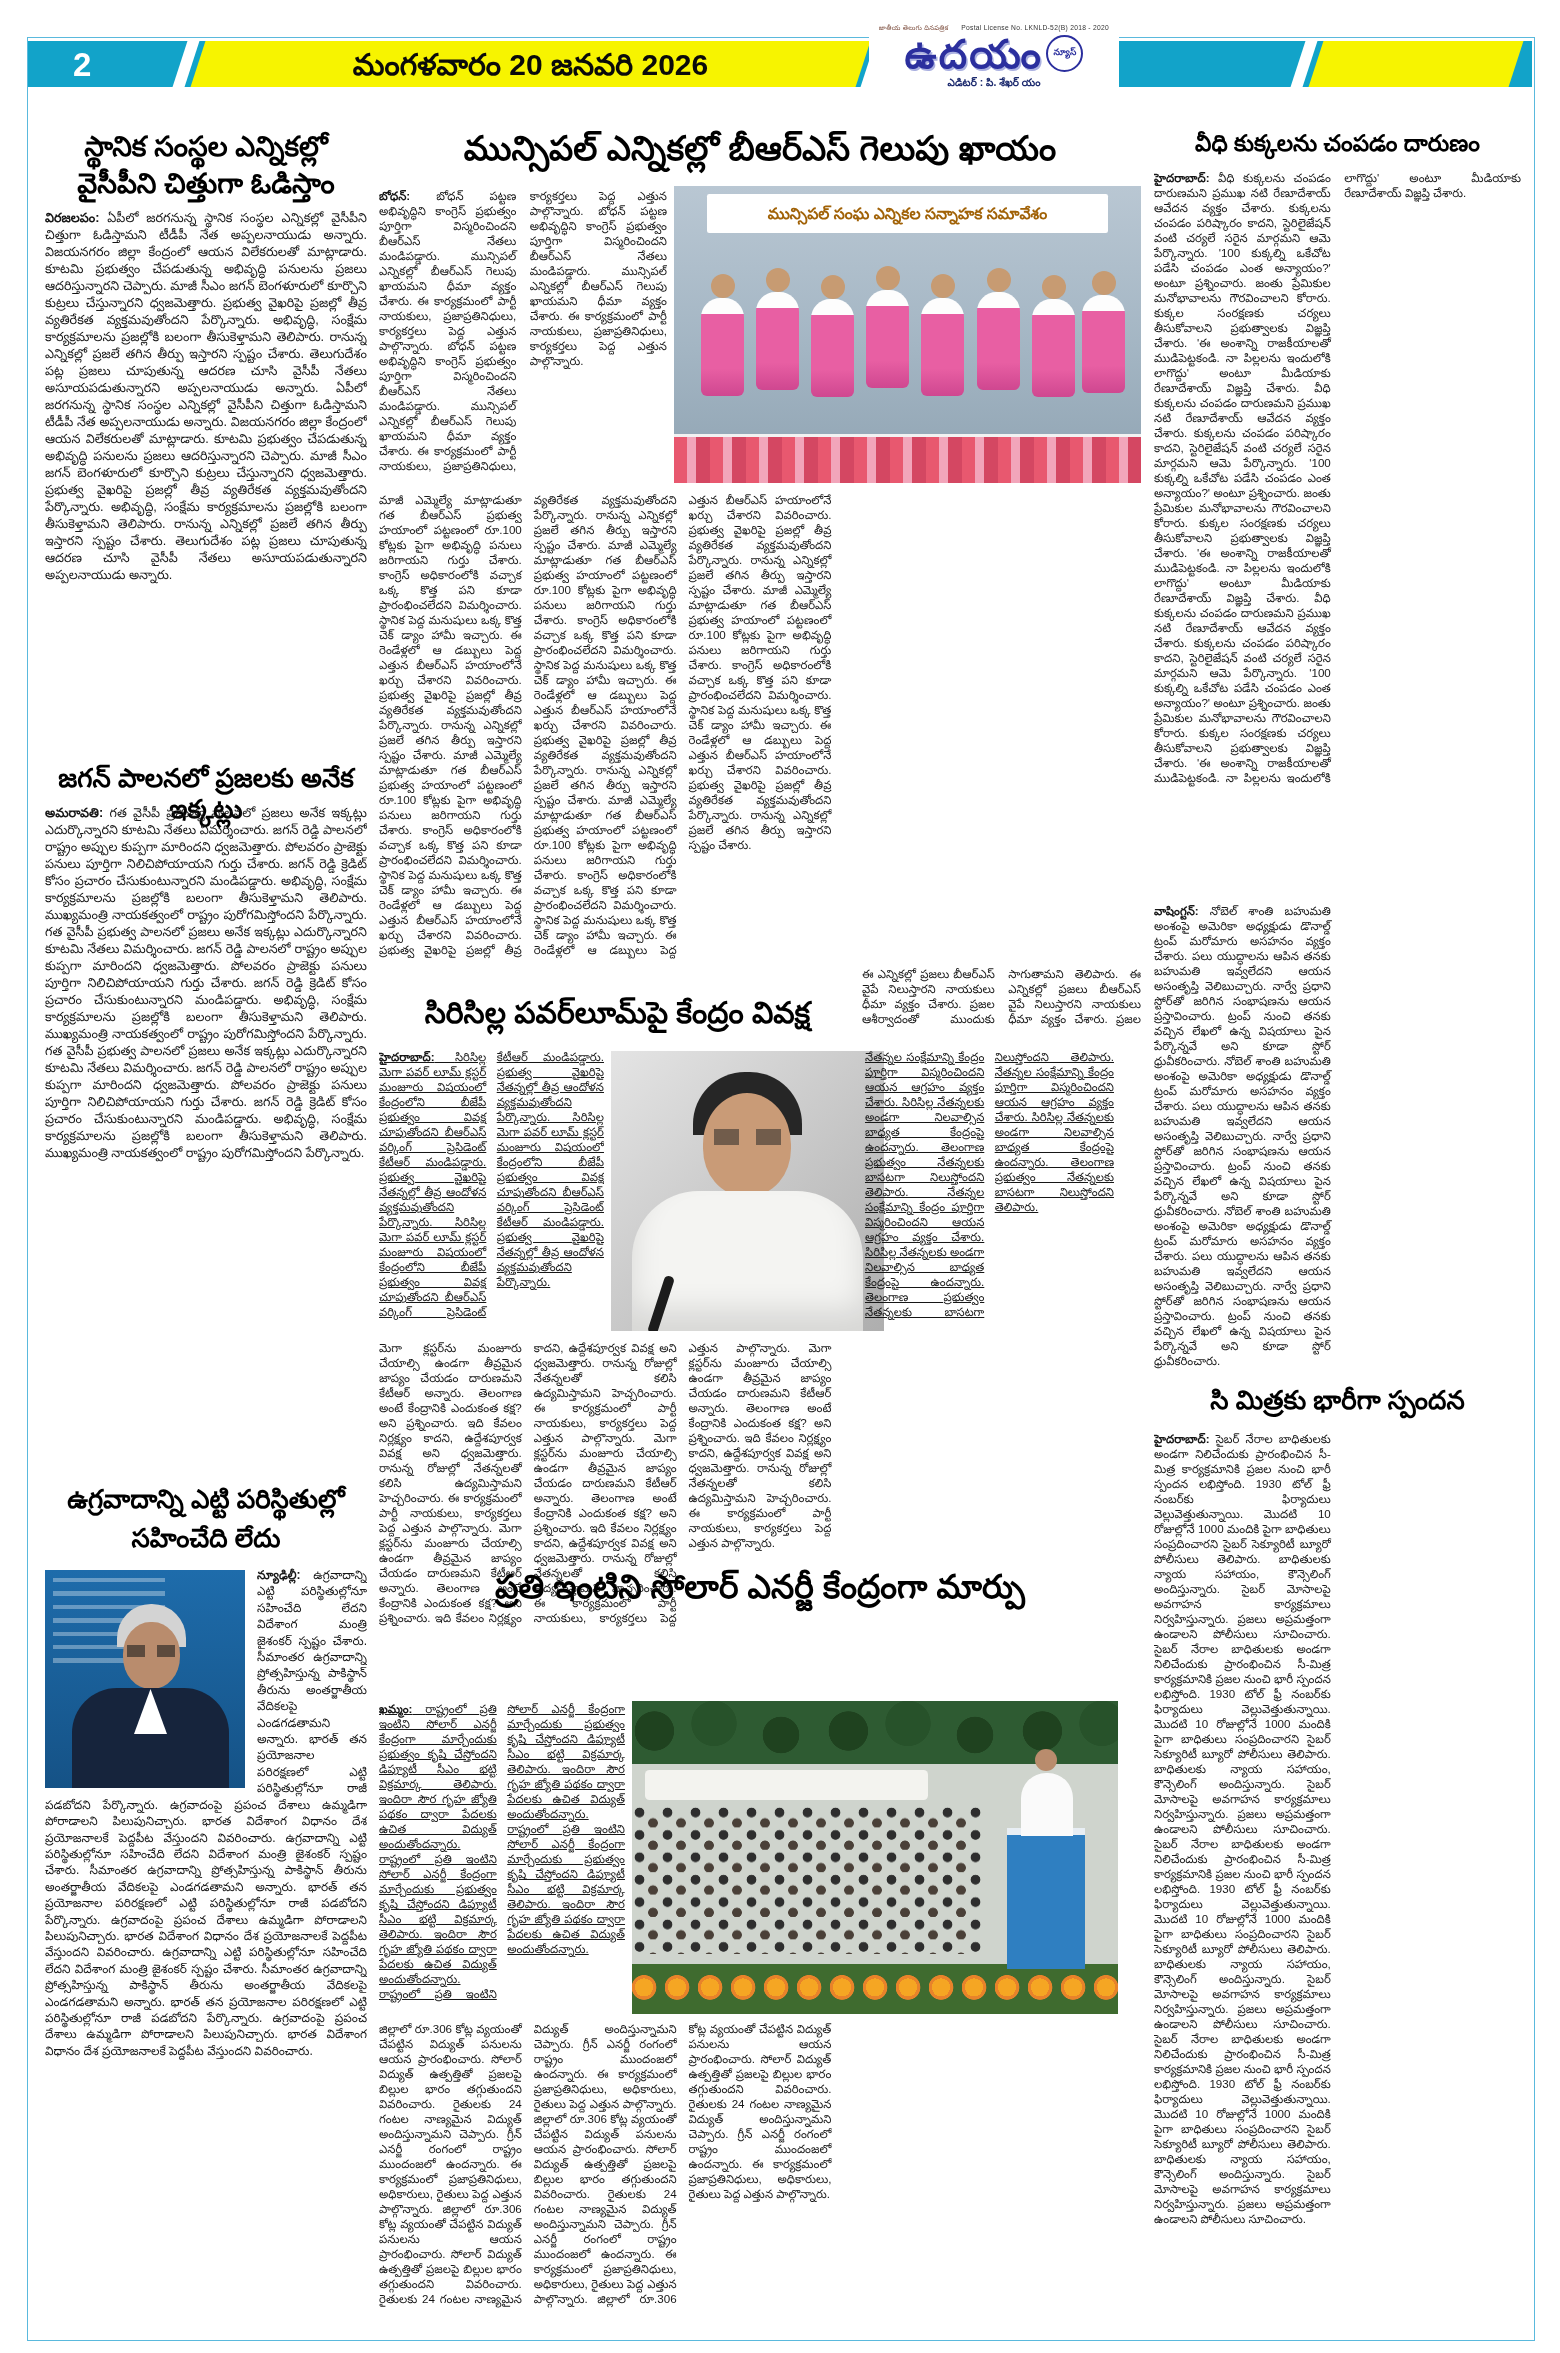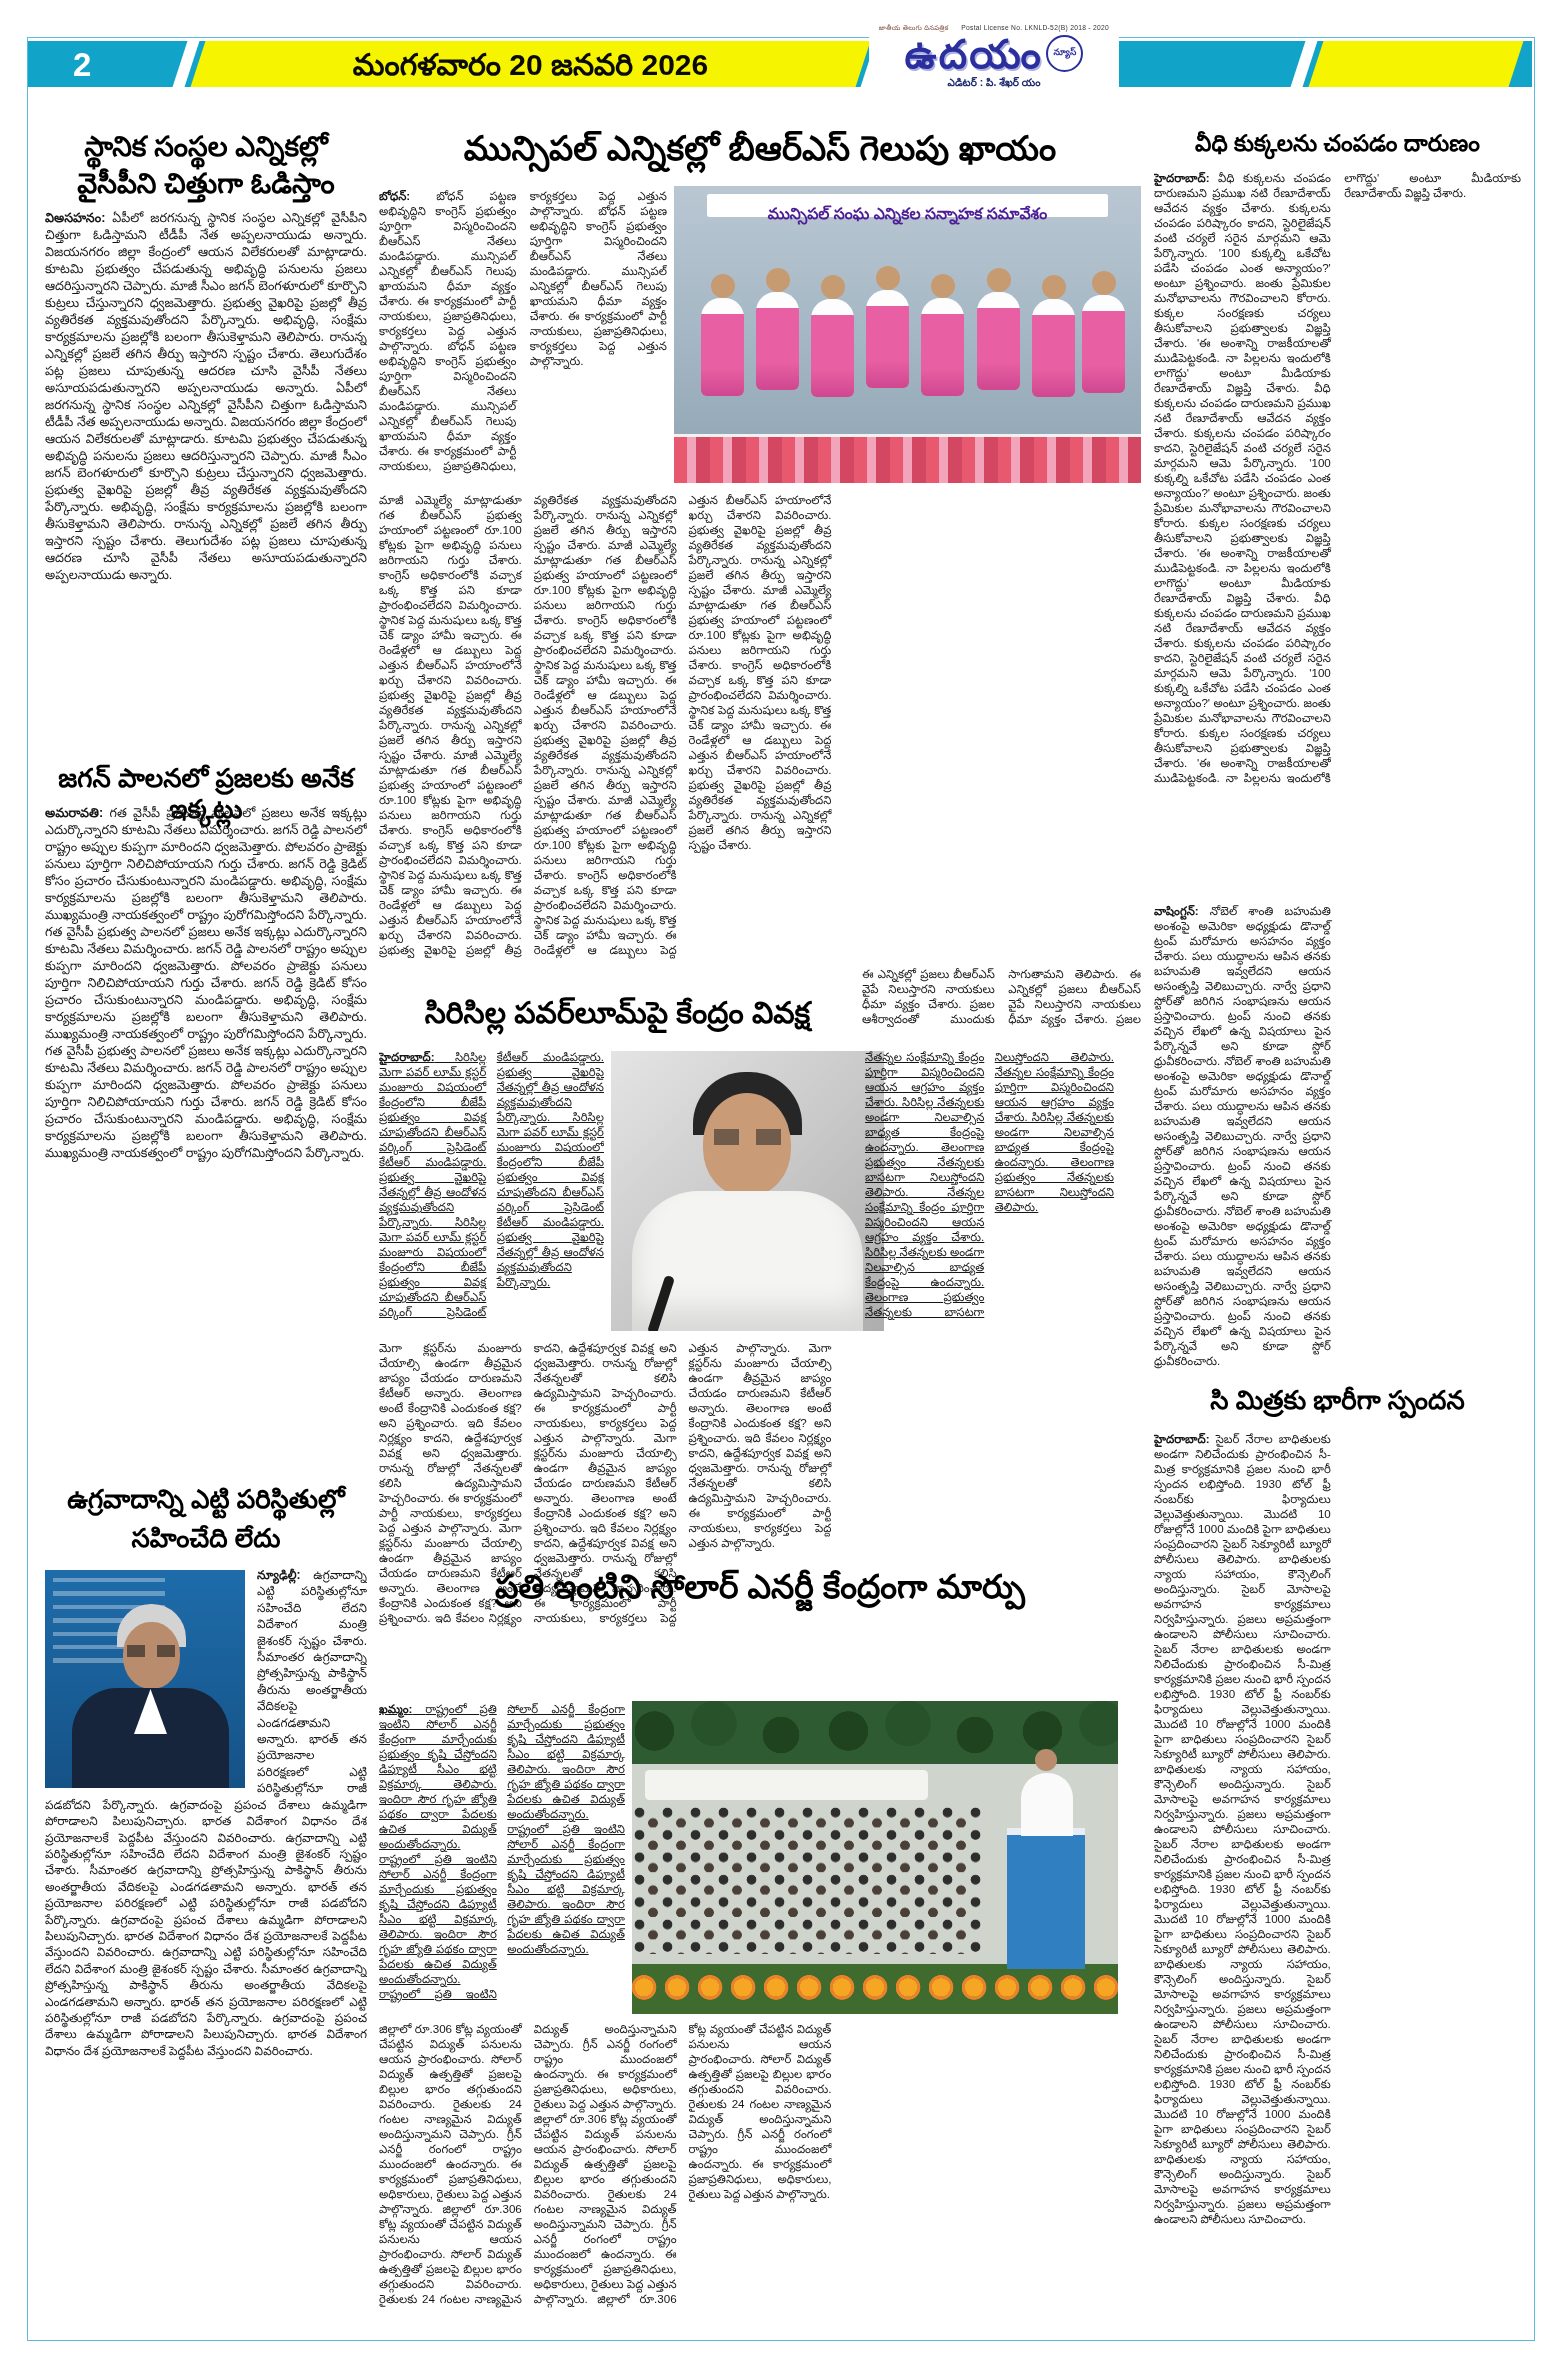--- a/index.html
+++ b/index.html
@@ -28,22 +28,22 @@
   .bt b{font-weight:700;}
   .c2{column-count:2;column-gap:13.4px;column-fill:auto;height:100%;}
   .c2n{column-count:2;column-gap:10.4px;column-fill:auto;height:100%;text-decoration:underline;}
   .c5{column-count:5;column-gap:12px;column-fill:auto;height:100%;}
   .s17{font-size:12.7px;line-height:17px;}
   .s16{font-size:12px;line-height:16.4px;}
   .s15{font-size:11.6px;line-height:15px;}
   
   .photo{overflow:hidden;position:absolute;}
   .ph1{background:linear-gradient(#b9c7d3 0%,#a3b5c3 55%,#8fa3b2 100%);}
-  .ph1-banner{position:absolute;top:7.5px;left:33px;right:33px;height:23px;background:#fff;
-              border-radius:2.2px;text-align:center;font-weight:800;color:#4c1d95;font-size:15.7px;line-height:39px;}
+  .ph1-banner{position:absolute;top:7.5px;left:33px;right:33px;height:39px;background:#fff;
+              border-radius:2.2px;text-align:center;font-weight:800;color:#a16207;font-size:15.7px;line-height:39px;}
   .person{position:absolute;width:43px;height:98px;border-radius:19.4px 19.4px 6px 6px;
           background:linear-gradient(#fdfdfd 0 16%,#e85fa3 16% 72%,#cf4790 100%);}
   .person::before{content:"";position:absolute;top:-24px;left:9.7px;width:24px;height:24px;border-radius:50%;background:#c79b72;}
   .garl{position:absolute;left:0;right:0;bottom:0;height:46px;border-top:3px solid #f2f2f2;
         background:repeating-linear-gradient(90deg,#e8586f 0 13.4px,#f2a5ba 13.4px 22.4px,#d44762 22.4px 36px);}
   .ph2{background:linear-gradient(135deg,#e4e4e4,#aeaeae);}
   .ktr-hair{position:absolute;left:82px;top:21px;width:109px;height:63px;border-radius:52px 52px 0 0;background:#262626;}
   .ktr-face{position:absolute;left:92px;top:42px;width:88px;height:103px;border-radius:50% 50% 46% 46%;background:#c99b77;}
   .ktr-glass{position:absolute;left:103px;top:78px;width:67px;height:16.4px;
              border-left:25px solid rgba(40,40,40,.55);border-right:25px solid rgba(40,40,40,.55);box-sizing:border-box;}
@@ -102,21 +102,21 @@
       <span class="badge">న్యూస్</span>
     </div>
     <div class="mast-ed">ఎడిటర్ : పి. శేఖర్ యం</div>
   </div>
 
   <div class="abs h" style="left:45px;top:128px;width:322px;font-size:28px;line-height:37px;">
     <div>స్థానిక సంస్థల ఎన్నికల్లో</div>
     <div>వైసీపీని చిత్తుగా ఓడిస్తాం</div>
   </div>
   <div class="abs bt s17" style="left:45px;top:210px;width:322px;height:525px;">
-    <b>విఅసహనం:</b>
+    <b>విరజలపం:</b>
     <span>ఏపీలో జరగనున్న స్థానిక సంస్థల ఎన్నికల్లో వైసీపీని చిత్తుగా ఓడిస్తామని టీడీపీ నేత అప్పలనాయుడు అన్నారు. విజయనగరం జిల్లా కేంద్రంలో ఆయన విలేకరులతో మాట్లాడారు. కూటమి ప్రభుత్వం చేపడుతున్న అభివృద్ధి పనులను ప్రజలు ఆదరిస్తున్నారని చెప్పారు. మాజీ సీఎం జగన్ బెంగళూరులో కూర్చొని కుట్రలు చేస్తున్నారని ధ్వజమెత్తారు. ప్రభుత్వ వైఖరిపై ప్రజల్లో తీవ్ర వ్యతిరేకత వ్యక్తమవుతోందని పేర్కొన్నారు. అభివృద్ధి, సంక్షేమ కార్యక్రమాలను ప్రజల్లోకి బలంగా తీసుకెళ్తామని తెలిపారు. రానున్న ఎన్నికల్లో ప్రజలే తగిన తీర్పు ఇస్తారని స్పష్టం చేశారు. తెలుగుదేశం పట్ల ప్రజలు చూపుతున్న ఆదరణ చూసి వైసీపీ నేతలు అసూయపడుతున్నారని అప్పలనాయుడు అన్నారు. ఏపీలో జరగనున్న స్థానిక సంస్థల ఎన్నికల్లో వైసీపీని చిత్తుగా ఓడిస్తామని టీడీపీ నేత అప్పలనాయుడు అన్నారు. విజయనగరం జిల్లా కేంద్రంలో ఆయన విలేకరులతో మాట్లాడారు. కూటమి ప్రభుత్వం చేపడుతున్న అభివృద్ధి పనులను ప్రజలు ఆదరిస్తున్నారని చెప్పారు. మాజీ సీఎం జగన్ బెంగళూరులో కూర్చొని కుట్రలు చేస్తున్నారని ధ్వజమెత్తారు. ప్రభుత్వ వైఖరిపై ప్రజల్లో తీవ్ర వ్యతిరేకత వ్యక్తమవుతోందని పేర్కొన్నారు. అభివృద్ధి, సంక్షేమ కార్యక్రమాలను ప్రజల్లోకి బలంగా తీసుకెళ్తామని తెలిపారు. రానున్న ఎన్నికల్లో ప్రజలే తగిన తీర్పు ఇస్తారని స్పష్టం చేశారు. తెలుగుదేశం పట్ల ప్రజలు చూపుతున్న ఆదరణ చూసి వైసీపీ నేతలు అసూయపడుతున్నారని అప్పలనాయుడు అన్నారు.</span>
   </div>
 
   <div class="abs h" style="left:45px;top:763px;width:322px;font-size:26px;line-height:31px;">జగన్ పాలనలో ప్రజలకు అనేక ఇక్కట్లు</div>
   <div class="abs bt s17" style="left:45px;top:805px;width:322px;height:651px;">
     <b>అమరావతి:</b>
     <span>గత వైసీపీ ప్రభుత్వ పాలనలో ప్రజలు అనేక ఇక్కట్లు ఎదుర్కొన్నారని కూటమి నేతలు విమర్శించారు. జగన్ రెడ్డి పాలనలో రాష్ట్రం అప్పుల కుప్పగా మారిందని ధ్వజమెత్తారు. పోలవరం ప్రాజెక్టు పనులు పూర్తిగా నిలిచిపోయాయని గుర్తు చేశారు. జగన్ రెడ్డి క్రెడిట్ కోసం ప్రచారం చేసుకుంటున్నారని మండిపడ్డారు. అభివృద్ధి, సంక్షేమ కార్యక్రమాలను ప్రజల్లోకి బలంగా తీసుకెళ్తామని తెలిపారు. ముఖ్యమంత్రి నాయకత్వంలో రాష్ట్రం పురోగమిస్తోందని పేర్కొన్నారు. గత వైసీపీ ప్రభుత్వ పాలనలో ప్రజలు అనేక ఇక్కట్లు ఎదుర్కొన్నారని కూటమి నేతలు విమర్శించారు. జగన్ రెడ్డి పాలనలో రాష్ట్రం అప్పుల కుప్పగా మారిందని ధ్వజమెత్తారు. పోలవరం ప్రాజెక్టు పనులు పూర్తిగా నిలిచిపోయాయని గుర్తు చేశారు. జగన్ రెడ్డి క్రెడిట్ కోసం ప్రచారం చేసుకుంటున్నారని మండిపడ్డారు. అభివృద్ధి, సంక్షేమ కార్యక్రమాలను ప్రజల్లోకి బలంగా తీసుకెళ్తామని తెలిపారు. ముఖ్యమంత్రి నాయకత్వంలో రాష్ట్రం పురోగమిస్తోందని పేర్కొన్నారు. గత వైసీపీ ప్రభుత్వ పాలనలో ప్రజలు అనేక ఇక్కట్లు ఎదుర్కొన్నారని కూటమి నేతలు విమర్శించారు. జగన్ రెడ్డి పాలనలో రాష్ట్రం అప్పుల కుప్పగా మారిందని ధ్వజమెత్తారు. పోలవరం ప్రాజెక్టు పనులు పూర్తిగా నిలిచిపోయాయని గుర్తు చేశారు. జగన్ రెడ్డి క్రెడిట్ కోసం ప్రచారం చేసుకుంటున్నారని మండిపడ్డారు. అభివృద్ధి, సంక్షేమ కార్యక్రమాలను ప్రజల్లోకి బలంగా తీసుకెళ్తామని తెలిపారు. ముఖ్యమంత్రి నాయకత్వంలో రాష్ట్రం పురోగమిస్తోందని పేర్కొన్నారు.</span>
   </div>
 
   <div class="abs h" style="left:45px;top:1480px;width:322px;font-size:26px;line-height:39px;">

